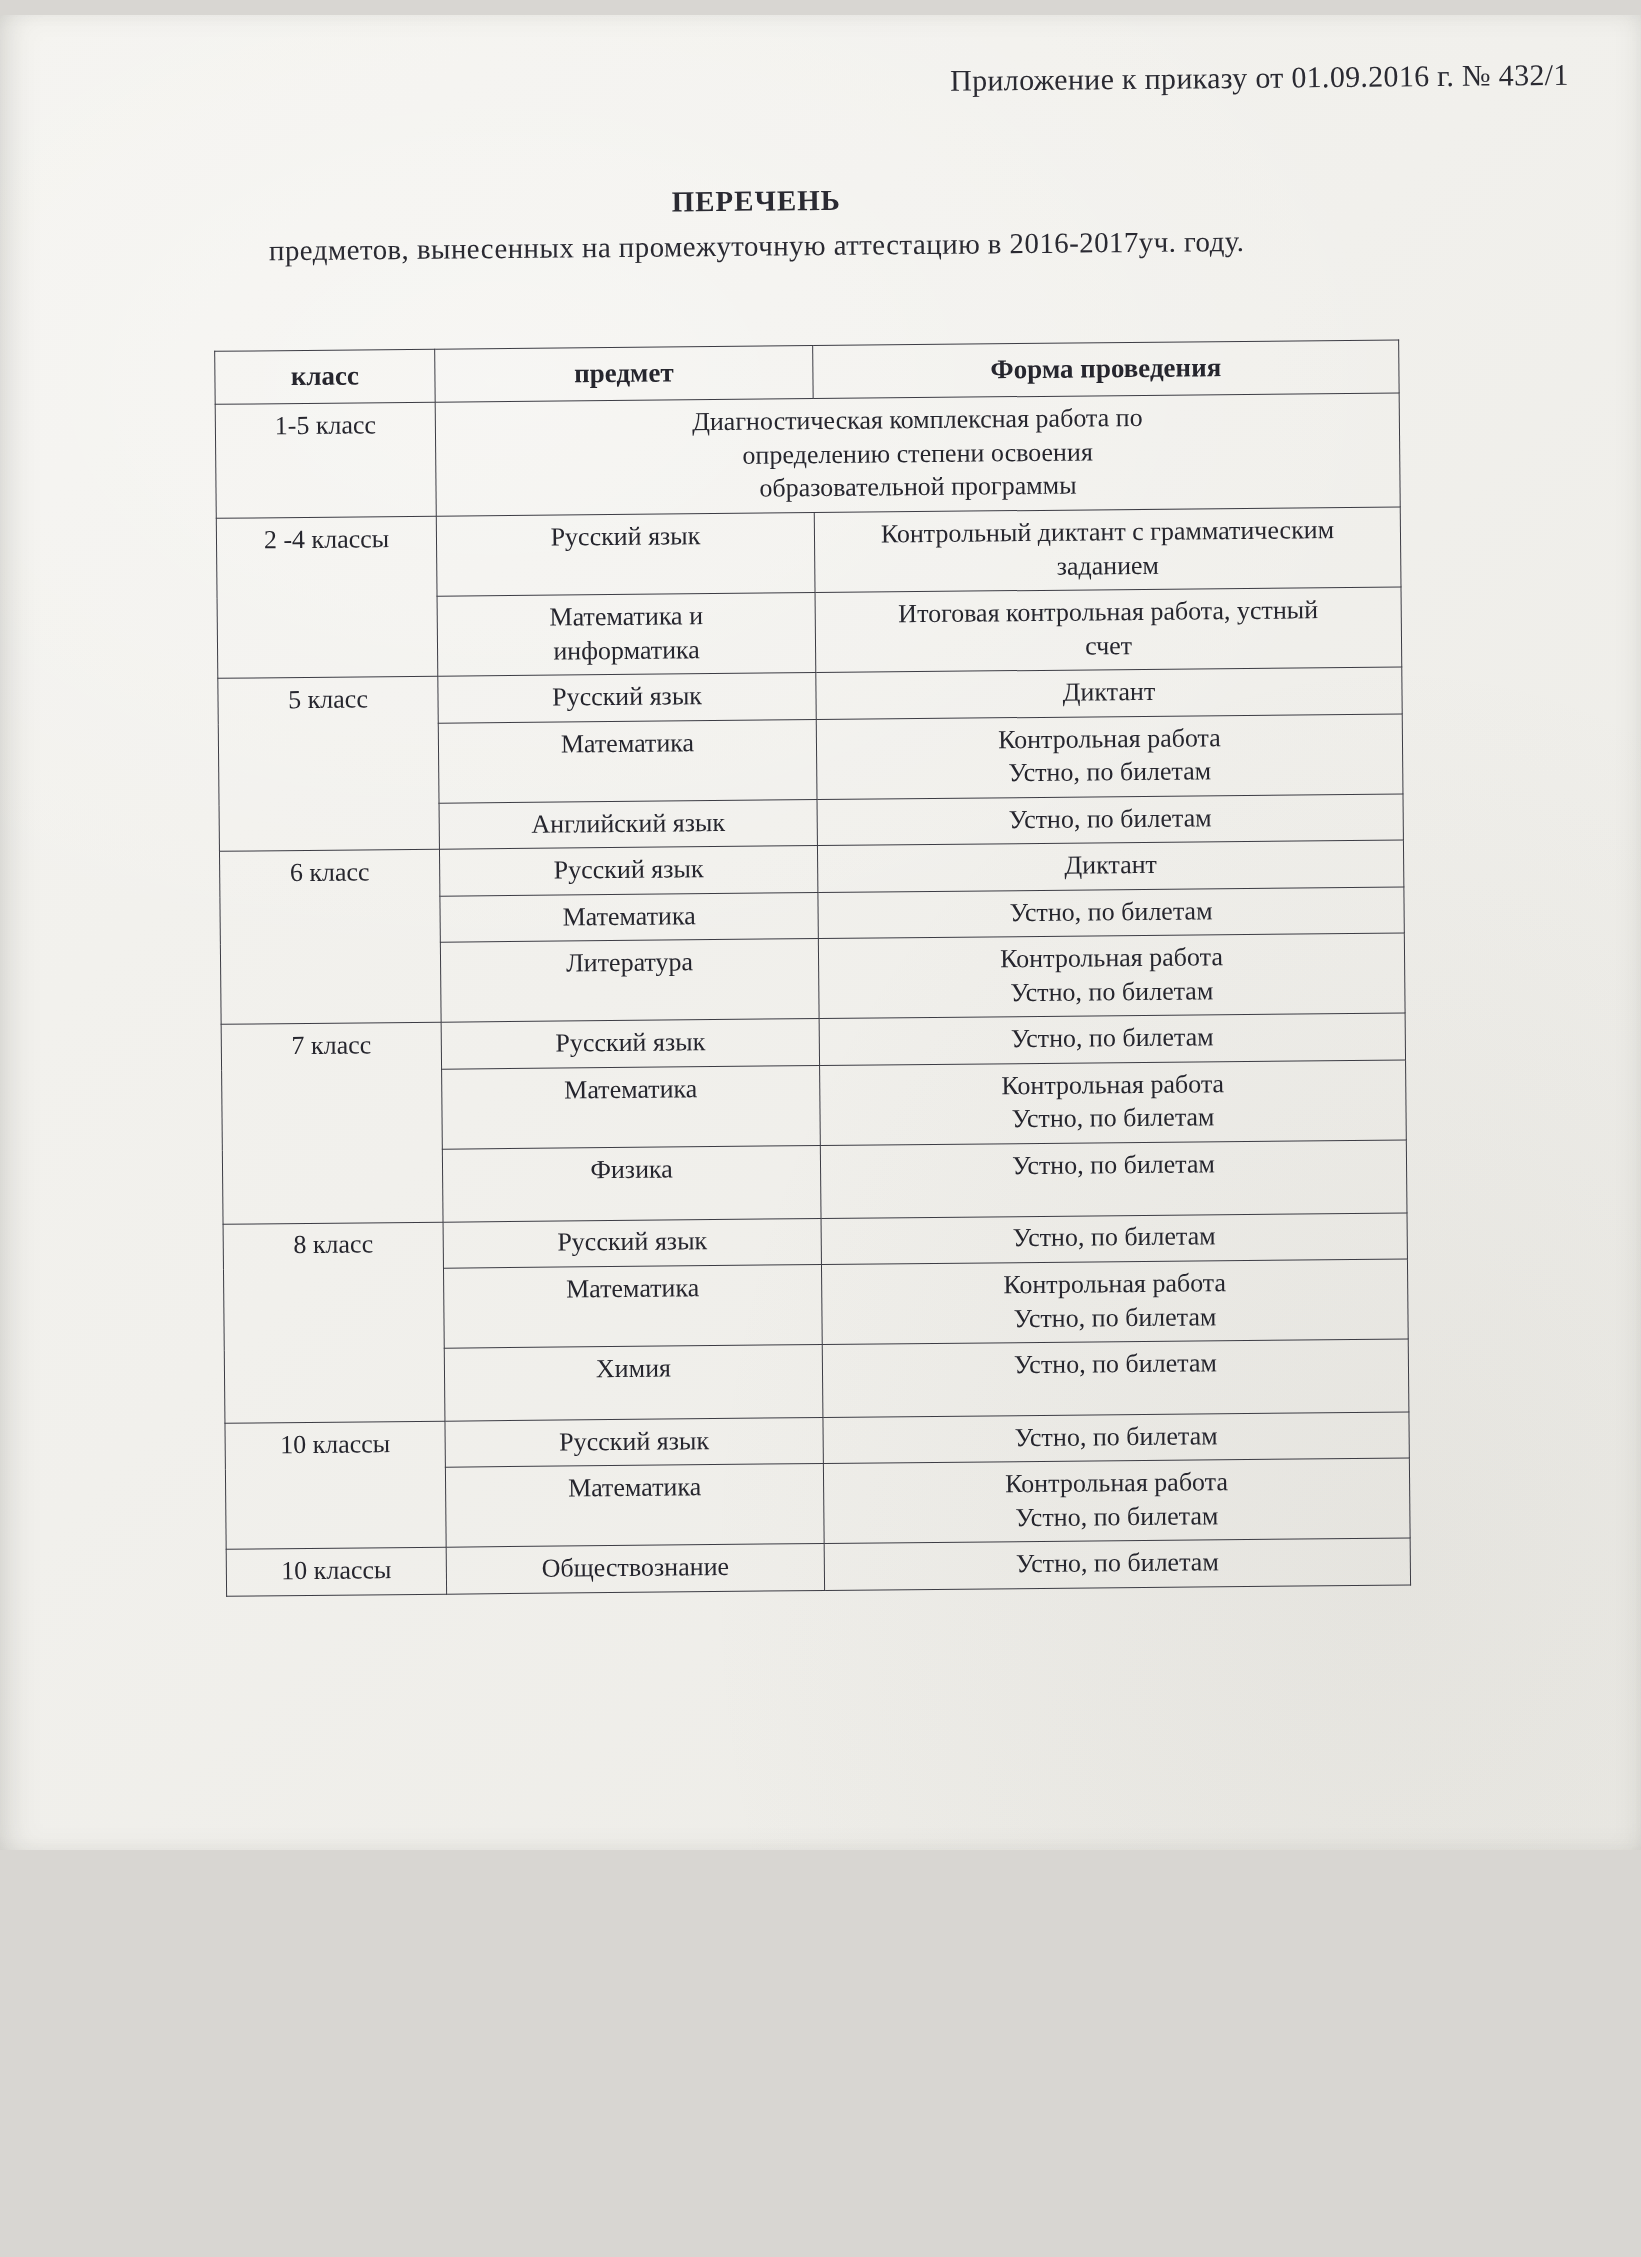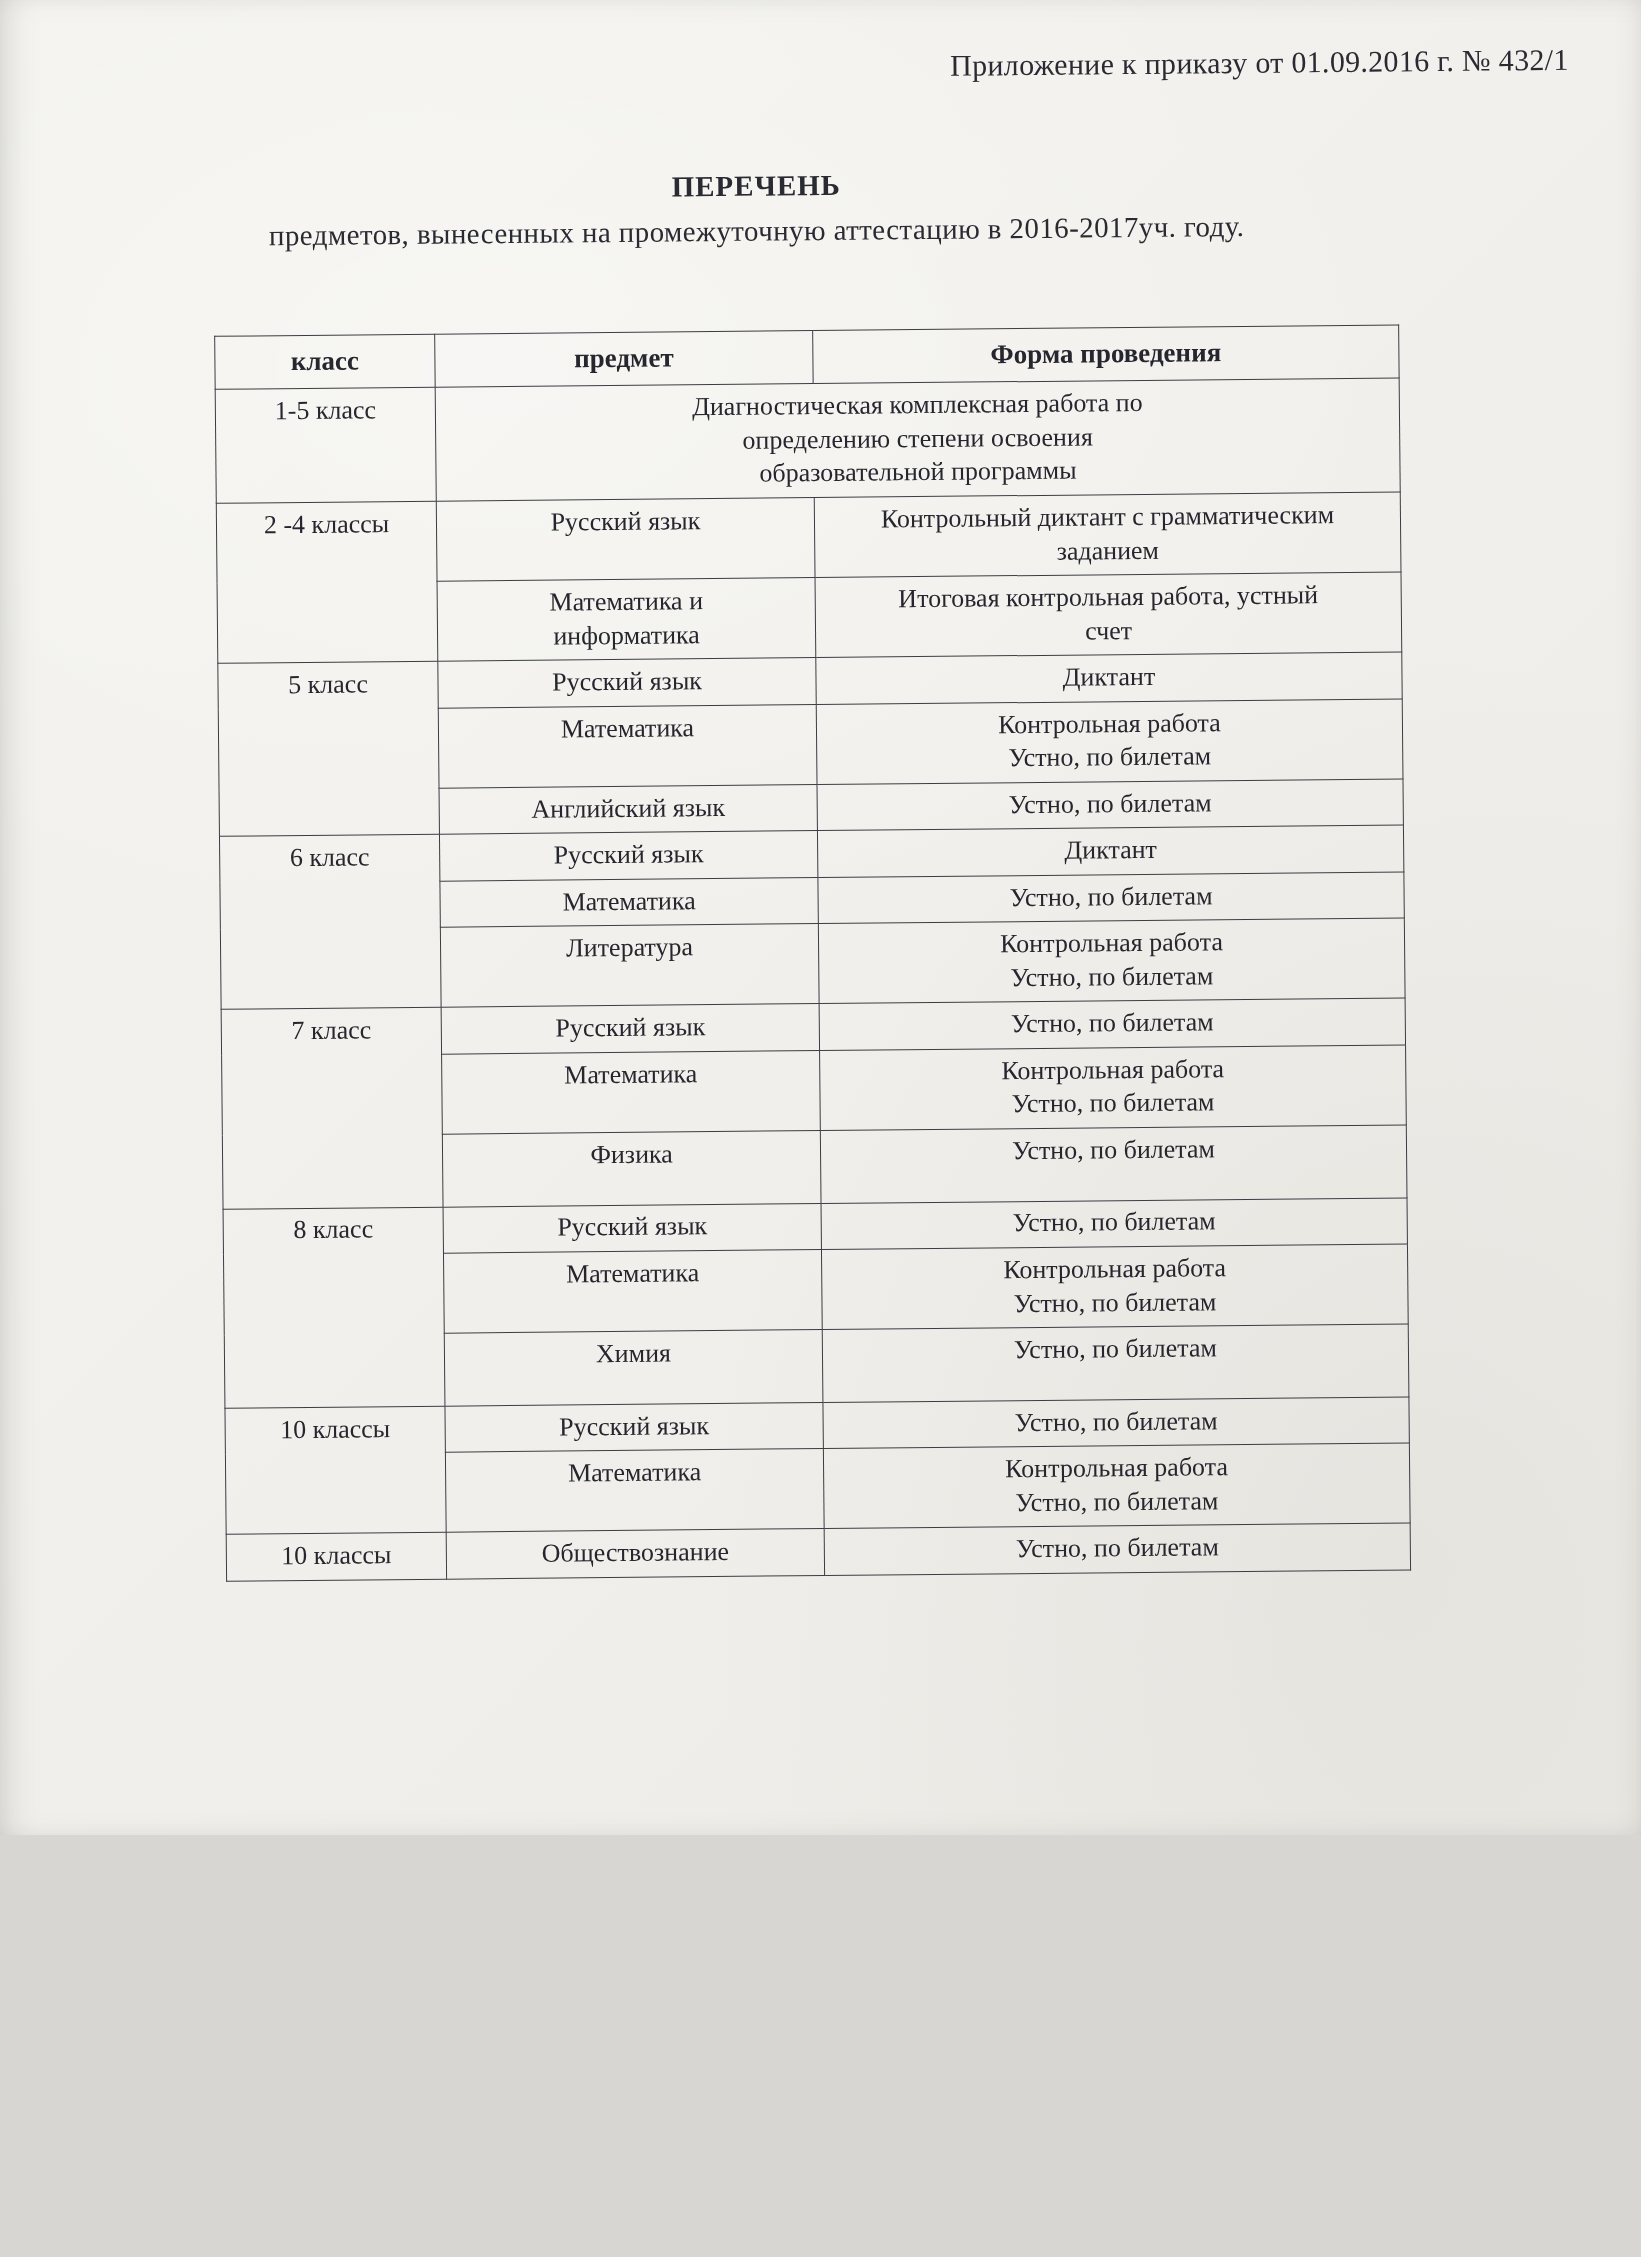--- a/index.html
+++ b/index.html
@@ -5,21 +5,21 @@
   html, body {
     margin: 0;
     padding: 0;
     background: #d8d6d2;
     font-family: "Liberation Serif", "DejaVu Serif", serif;
   }
   .page {
     position: relative;
     width: 1641px;
     height: 1835px;
-    margin: 0 auto;
+    margin: 15px auto;
     background:
       radial-gradient(ellipse 1352px 869px at 30% 20%, rgba(255,255,255,0.35), rgba(255,255,255,0) 70%),
       radial-gradient(ellipse 1159px 1545px at 85% 85%, rgba(120,115,105,0.07), rgba(120,115,105,0) 60%),
       linear-gradient(135deg, #f4f3ef 0%, #f1f0ec 45%, #ecebe6 100%);
     box-shadow: inset 17.4px 0 39px -21px rgba(90,88,82,0.35), inset -13.5px 0 33px -23px rgba(90,88,82,0.28);
     overflow: hidden;
     color: #2b2b33;
   }
   .content {
     position: absolute;

